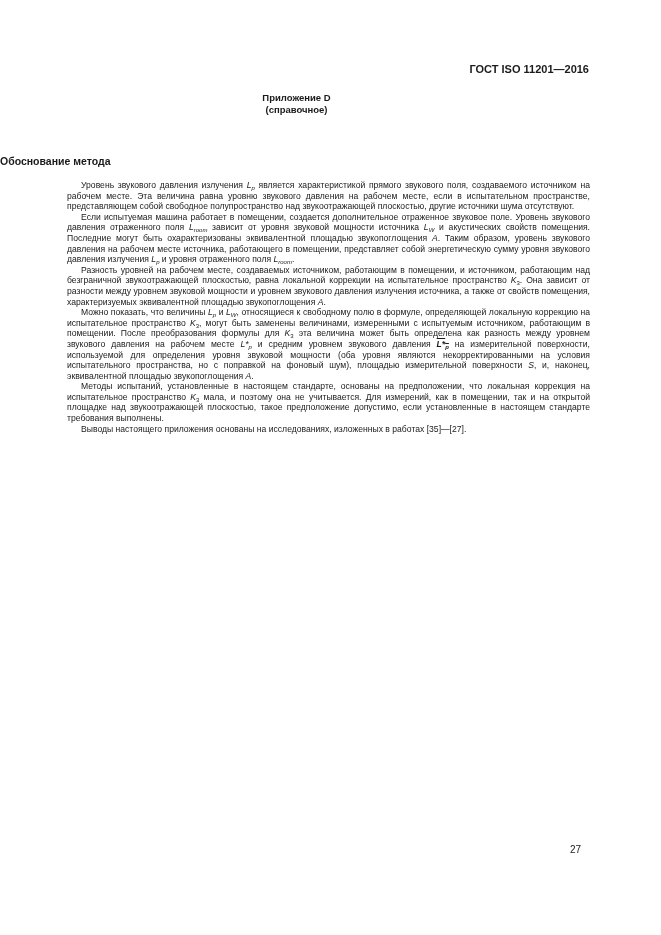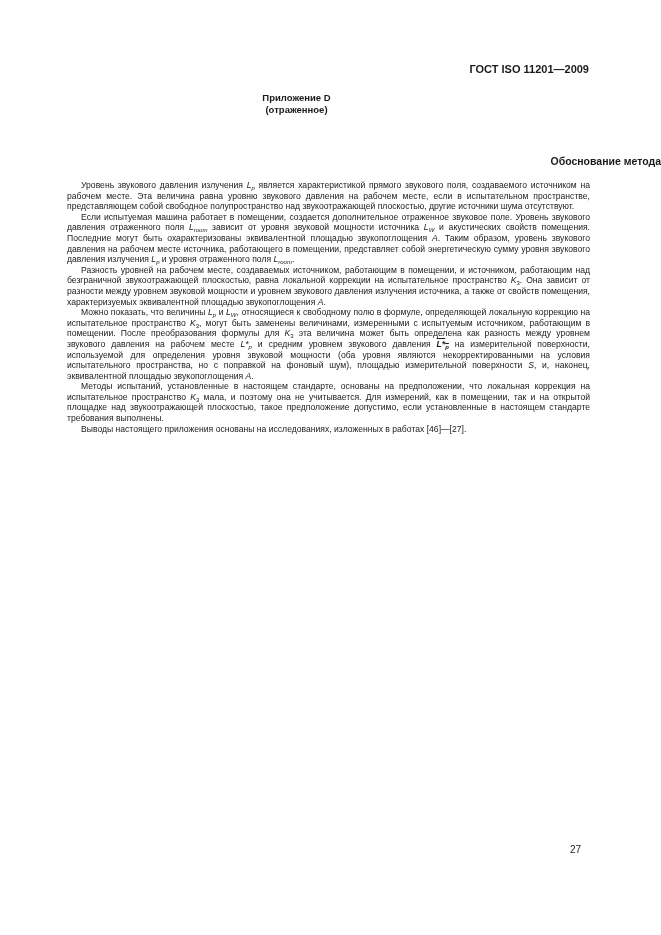--- a/index.html
+++ b/index.html
@@ -1,49 +1,49 @@
 <!DOCTYPE html>
 <html><head>
 <meta charset="utf-8">
 <style>
   html, body { margin: 0; padding: 0; background: #ffffff; }
   body { width: 661px; height: 935px; position: relative; overflow: hidden;
          font-family: "Liberation Sans", sans-serif; color: #1a1a1a; }
   .header { position: absolute; top: 63px; right: 72px; font-size: 11px; font-weight: bold; }
   .appendix { position: absolute; top: 92px; left: 0; width: 593px; text-align: center;
               font-size: 9.5px; font-weight: bold; line-height: 12px; }
-  .title { position: absolute; top: 155px; left: 0; width: 661px; text-align: right;
+  .title { position: absolute; top: 155px; left: 0; width: 661px; text-align: left;
            font-size: 10.5px; font-weight: bold; }
   .body { position: absolute; top: 180px; left: 67px; width: 523px;
           font-size: 8.6px; line-height: 10.6px; text-align: justify; }
   .body p { margin: 0; text-indent: 14px; }
   .page-num { position: absolute; top: 844px; right: 80px; font-size: 10px; }
   i { font-style: italic; }
   sub { font-size: 6px; vertical-align: -2px; line-height: 0; }
   .overline { text-decoration: overline; font-weight: bold; font-style: italic; }
 </style>
 </head>
 <body>
 
-<div class="header">ГОСТ ISO 11201—2009</div>
+<div class="header">ГОСТ ISO 11201—2016</div>
 
 <div class="appendix">
   <div>Приложение D</div>
-  <div>(отраженное)</div>
+  <div>(справочное)</div>
 </div>
 
 <div class="title">Обоснование метода</div>
 
 <div class="body">
   <p><span>Уровень звукового давления излучения </span><i>L</i><sub><i>p</i></sub><span> является характеристикой прямого звукового поля, создаваемого источником на рабочем месте. Эта величина равна уровню звукового давления на рабочем месте, если в испытательном пространстве, представляющем собой свободное полупространство над звукоотражающей плоскостью, другие источники шума отсутствуют.</span></p>
 
   <p><span>Если испытуемая машина работает в помещении, создается дополнительное отраженное звуковое поле. Уровень звукового давления отраженного поля </span><i>L</i><sub><i>room</i></sub><span> зависит от уровня звуковой мощности источника </span><i>L</i><sub><i>W</i></sub><span> и акустических свойств помещения. Последние могут быть охарактеризованы эквивалентной площадью звукопоглощения </span><i>A</i><span>. Таким образом, уровень звукового давления на рабочем месте источника, работающего в помещении, представляет собой энергетическую сумму уровня звукового давления излучения </span><i>L</i><sub><i>p</i></sub><span> и уровня отраженного поля </span><i>L</i><sub><i>room</i></sub><span>.</span></p>
 
   <p><span>Разность уровней на рабочем месте, создаваемых источником, работающим в помещении, и источником, работающим над безграничной звукоотражающей плоскостью, равна локальной коррекции на испытательное пространство </span><i>K</i><sub>3</sub><span>. Она зависит от разности между уровнем звуковой мощности и уровнем звукового давления излучения источника, а также от свойств помещения, характеризуемых эквивалентной площадью звукопоглощения </span><i>A</i><span>.</span></p>
 
   <p><span>Можно показать, что величины </span><i>L</i><sub><i>p</i></sub><span> и </span><i>L</i><sub><i>W</i></sub><span>, относящиеся к свободному полю в формуле, определяющей локальную коррекцию на испытательное пространство </span><i>K</i><sub>3</sub><span>, могут быть заменены величинами, измеренными с испытуемым источником, работающим в помещении. После преобразования формулы для </span><i>K</i><sub>3</sub><span> эта величина может быть определена как разность между уровнем звукового давления на рабочем месте </span><i>L*</i><sub><i>p</i></sub><span> и средним уровнем звукового давления </span><span class="overline"><span>L*</span><sub>p</sub></span><span> на измерительной поверхности, используемой для определения уровня звуковой мощности (оба уровня являются некорректированными на условия испытательного пространства, но с поправкой на фоновый шум), площадью измерительной поверхности </span><i>S</i><span>, и, наконец, эквивалентной площадью звукопоглощения </span><i>A</i><span>.</span></p>
 
   <p><span>Методы испытаний, установленные в настоящем стандарте, основаны на предположении, что локальная коррекция на испытательное пространство </span><i>K</i><sub>3</sub><span> мала, и поэтому она не учитывается. Для измерений, как в помещении, так и на открытой площадке над звукоотражающей плоскостью, такое предположение допустимо, если установленные в настоящем стандарте требования выполнены.</span></p>
 
-  <p>Выводы настоящего приложения основаны на исследованиях, изложенных в работах [46]—[27].</p>
+  <p>Выводы настоящего приложения основаны на исследованиях, изложенных в работах [35]—[27].</p>
 </div>
 
 <div class="page-num">27</div>
 
 </body></html>

